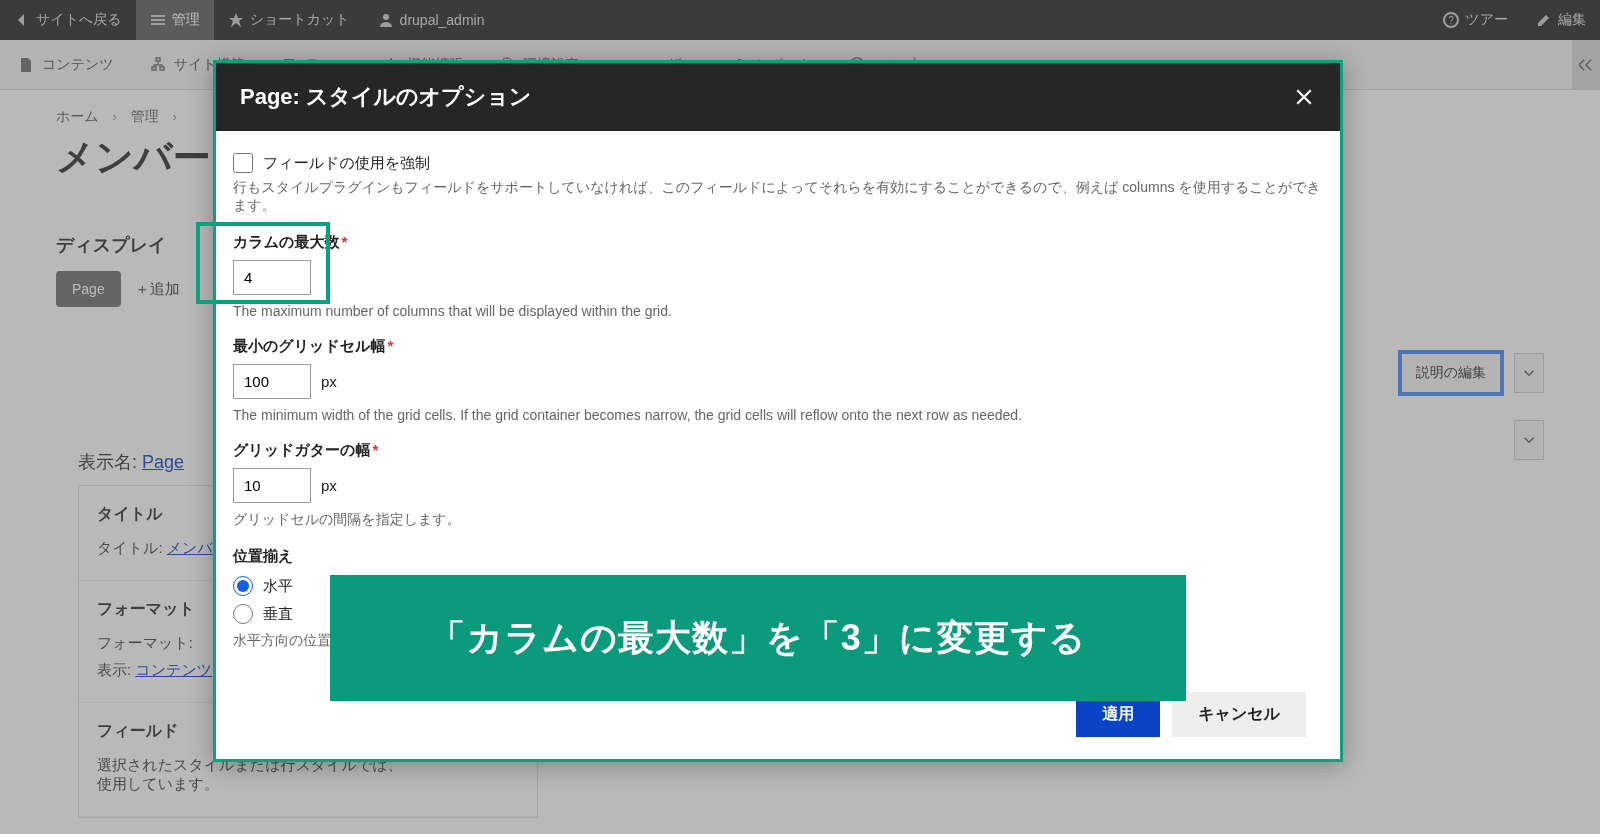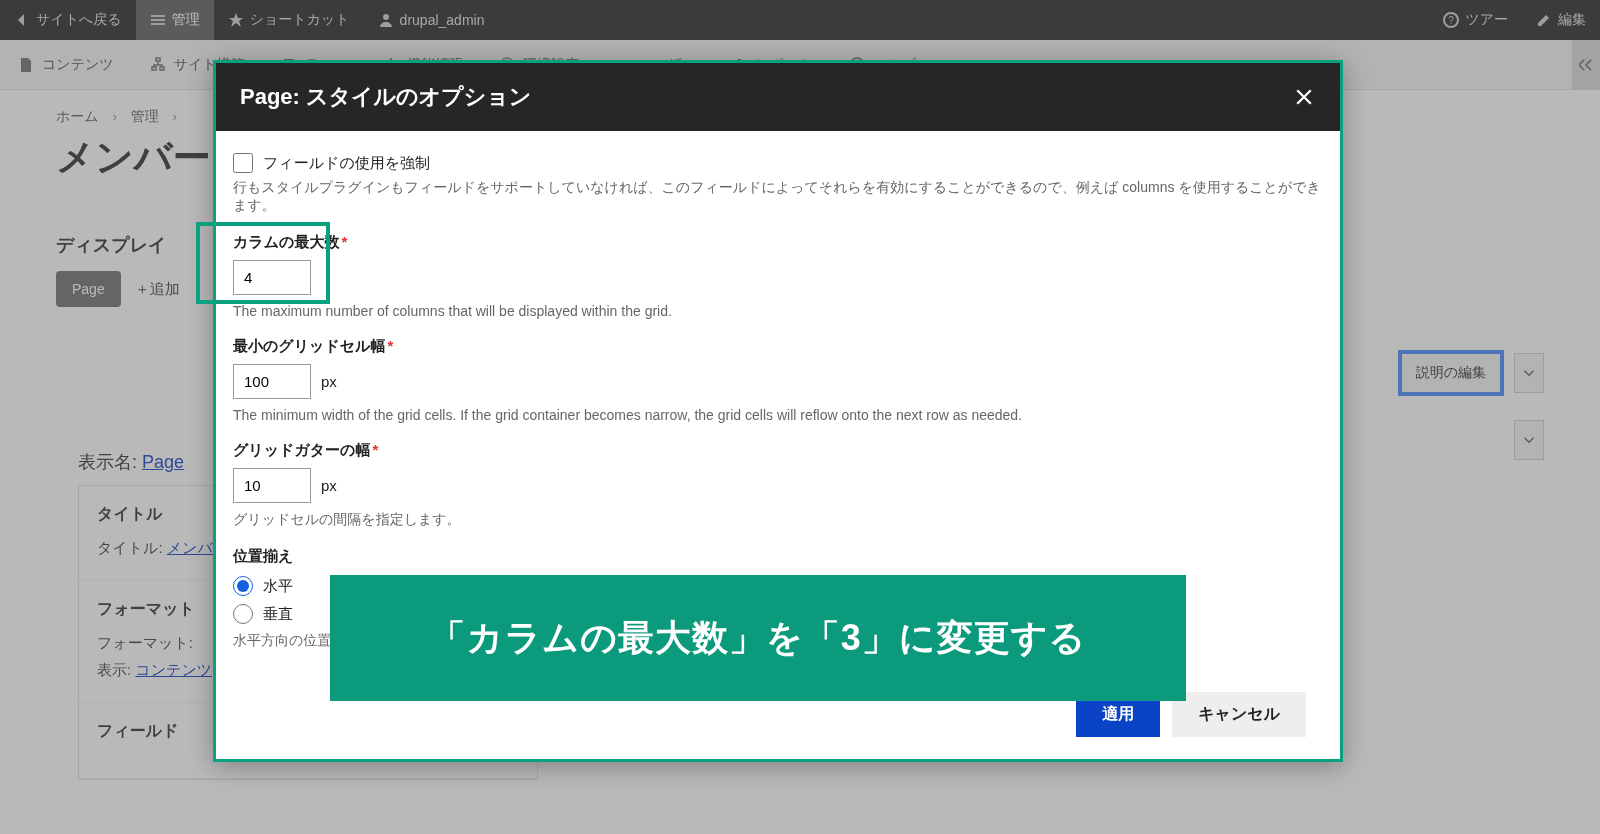--- a/index.html
+++ b/index.html
@@ -237,20 +237,22 @@
       <div class="kv" style="margin-bottom:8px">
         <span>フォーマット:</span>
       </div>
       <div class="kv">
         <span>表示:</span>
         <a>コンテンツ</a>
       </div>
     </div>
     <div class="section">
       <h4>フィールド</h4>
+      <div class="kv">選択されたスタイルまたは行スタイルでは、</div>
+      <div class="kv">使用しています。</div>
     </div>
   </div>
 </div>
 
 <div class="backdrop"></div>
 
 <div class="modal">
   <div class="modal-titlebar">
     <span>Page: スタイルのオプション</span>
     <span class="modal-close">

